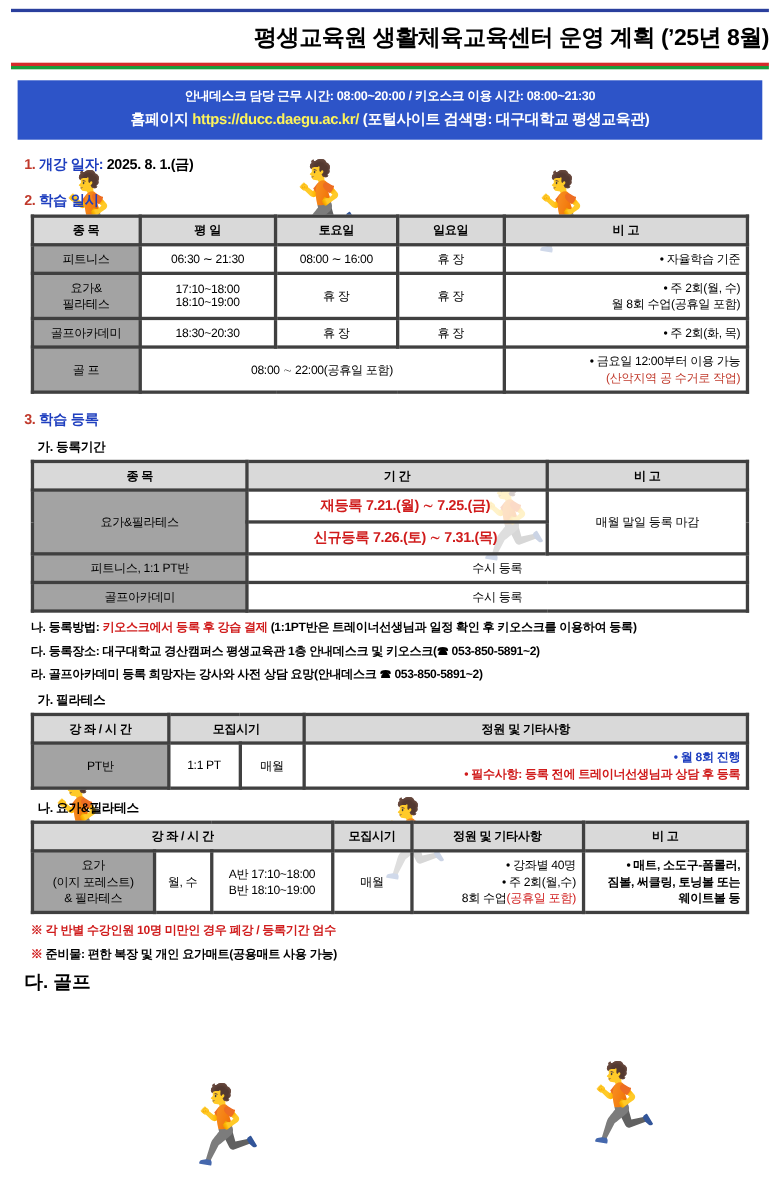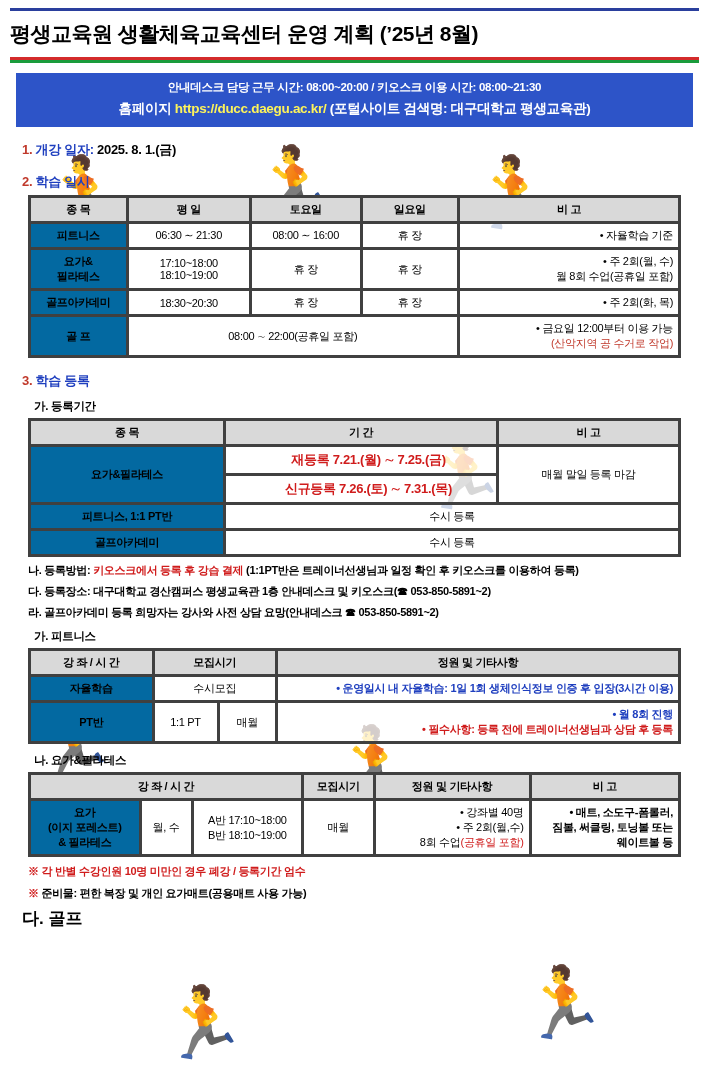--- a/index.html
+++ b/index.html
@@ -23,21 +23,21 @@
   .title-box{
     margin:8px 10px 0 10px;
     border-top:3px solid #2a3f9d;
     border-bottom:3px solid #1a9c3c;
     position:relative;
     z-index:2;
     background:transparent;
   }
   .title-box .bar-red{height:3px;background:#d42b2b;}
   .title-text{
-    text-align:left;
+    text-align:right;
     font-size:21px;
     font-weight:bold;
     letter-spacing:-0.5px;
     padding:9px 0 9px 0;
     color:#000;
   }
 
   
   .info-box{
     margin:10px 16px 0 16px;
@@ -56,21 +56,21 @@
   .sec .num{color:#c0392b;}
   .sub{margin:9px 0 4px 18px;font-size:11.5px;font-weight:bold;letter-spacing:-0.3px;}
   .red{color:#d01c1c;}
   .blue{color:#1f3fbf;}
   .orange{color:#c0392b;}
 
   
   table{border-collapse:collapse;width:calc(100% - 24px);margin:4px 0 0 12px;background:rgba(255,255,255,0.75);}
   td,th{border:3px solid #404040;padding:4px 5px;font-size:11px;text-align:center;vertical-align:middle;letter-spacing:-0.3px;}
   th{background:#d9d9d9;font-weight:bold;}
-  .cat{background:#0369a1;font-weight:bold;}
+  .cat{background:#a3a3a3;font-weight:normal;}
   .bullet{text-align:right;padding-left:8px;}
   .bullet div{padding-left:2px;}
   .big{font-size:13px;font-weight:bold;padding-left:20px;}
 
   .note{margin:6px 0 0 12px;font-size:11px;font-weight:bold;letter-spacing:-0.3px;}
   .foot{margin:7px 0 0 12px;font-size:11px;font-weight:bold;letter-spacing:-0.3px;}
   .foot .mark{color:#d01c1c;}
   .tail{margin:6px 0 0 6px;font-size:17px;font-weight:bold;}
 </style>
 </head>
@@ -202,33 +202,28 @@
       <span>나. 등록방법:</span>
       <span class="red">키오스크에서 등록 후 강습 결제</span>
       <span>(1:1PT반은 트레이너선생님과 일정 확인 후 키오스크를 이용하여 등록)</span>
     </div>
     <div class="note">
       <span>다. 등록장소:</span>
       <span>대구대학교 경산캠퍼스 평생교육관 1층 안내데스크 및 키오스크(☎ 053-850-5891~2)</span>
     </div>
     <div class="note">라. 골프아카데미 등록 희망자는 강사와 사전 상담 요망(안내데스크 ☎ 053-850-5891~2)</div>
 
-    <div class="sub">가. 피트니스</div>
+    <div class="sub">가. 필라테스</div>
 
     <table>
       <tbody>
           <tr>
         <th style="width:19%">강 좌 / 시 간</th>
         <th style="width:19%" colspan="2">모집시기</th>
         <th>정원 및 기타사항</th>
-      </tr>
-      <tr>
-        <td class="cat">자율학습</td>
-        <td colspan="2">수시모집</td>
-        <td class="bullet blue" style="font-weight:bold">• 운영일시 내 자율학습: 1일 1회 생체인식정보 인증 후 입장(3시간 이용)</td>
       </tr>
       <tr>
         <td class="cat">PT반</td>
         <td style="width:10%">1:1 PT</td>
         <td style="width:9%">매월</td>
         <td class="bullet" style="font-weight:bold">
           <div class="blue">• 월 8회 진행</div>
           <div class="red">• 필수사항: 등록 전에 트레이너선생님과 상담 후 등록</div>
         </td>
       </tr>

